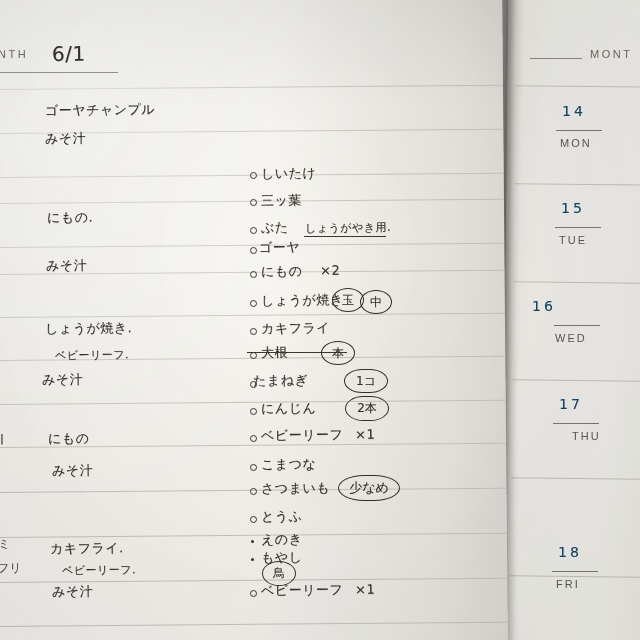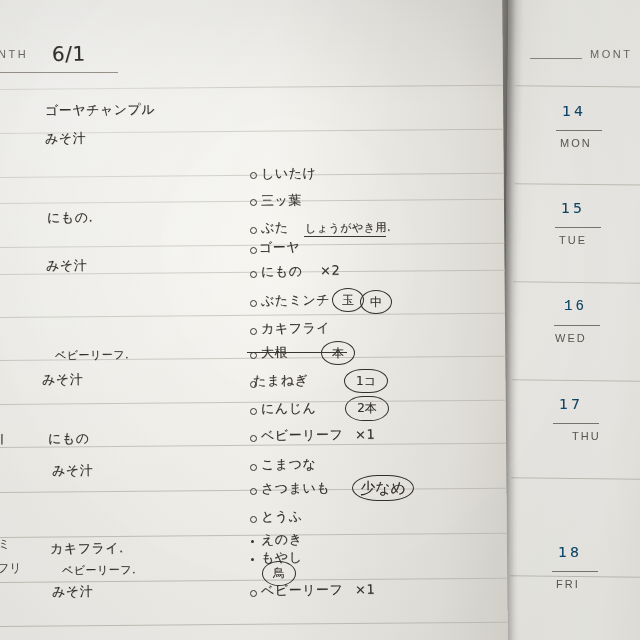--- a/index.html
+++ b/index.html
@@ -222,21 +222,21 @@
   <div class="printed" style="left:590px; top:48px;">MONT</div>
 
   <div class="daynum" style="left:562px; top:103px;">14</div>
   <div class="dayrule" style="left:556px; top:130px;"></div>
   <div class="dayname" style="left:560px; top:137px;">MON</div>
 
   <div class="daynum" style="left:561px; top:200px;">15</div>
   <div class="dayrule" style="left:555px; top:227px;"></div>
   <div class="dayname" style="left:559px; top:234px;">TUE</div>
 
-  <div class="daynum" style="left:564px; top:298px;font-family:Liberation Mono, monospace;">16</div>
+  <div class="daynum" style="left:532px; top:298px;">16</div>
   <div class="dayrule" style="left:554px; top:325px;"></div>
   <div class="dayname" style="left:555px; top:332px;">WED</div>
 
   <div class="daynum" style="left:559px; top:396px;">17</div>
   <div class="dayrule" style="left:553px; top:423px;"></div>
   <div class="dayname" style="left:556px; top:430px;margin-left:16px;">THU</div>
 
   <div class="daynum" style="left:558px; top:544px;">18</div>
   <div class="dayrule" style="left:552px; top:571px;"></div>
   <div class="dayname" style="left:556px; top:578px;">FRI</div>
@@ -263,20 +263,21 @@
   <div class="printed" style="left:-2px; top:48px;">NTH</div>
   <div class="hw xl" style="left:52px; top:42px; transform:rotate(-1deg);">6/1</div>
   <div class="printed-line" style="left:-2px; top:72px; width:120px; background:#9a968e;"></div>
 
   <div class="hw" style="left:45px; top:102px; transform:rotate(-0.8deg);">ゴーヤチャンプル</div>
   <div class="hw" style="left:45px; top:130px; transform:rotate(-0.8deg);">みそ汁</div>
 
   <div class="hw" style="left:47px; top:209px; transform:rotate(-0.6deg);">にもの.</div>
   <div class="hw" style="left:46px; top:257px; transform:rotate(-0.6deg);">みそ汁</div>
 
+  <div class="hw" style="left:45px; top:320px; transform:rotate(-0.6deg);">しょうが焼き.</div>
   <div class="hw sm" style="left:55px; top:348px; transform:rotate(-0.6deg);">ベビーリーフ.</div>
   <div class="hw" style="left:42px; top:371px; transform:rotate(-0.6deg);">みそ汁</div>
 
   <div class="hw" style="left:48px; top:430px; transform:rotate(-0.6deg);">にもの</div>
   <div class="hw" style="left:52px; top:462px; transform:rotate(-0.6deg);">みそ汁</div>
 
   <div class="hw" style="left:50px; top:540px; transform:rotate(-0.6deg);">カキフライ.</div>
   <div class="hw sm" style="left:62px; top:563px; transform:rotate(-0.6deg);">ベビーリーフ.</div>
   <div class="hw" style="left:52px; top:583px; transform:rotate(-0.6deg);">みそ汁</div>
 
@@ -296,21 +297,21 @@
   <div class="uline" style="left:304px; top:236px; width:82px;"></div>
 
   <div class="bullet" style="left:250px; top:247px;"></div>
   <div class="hw" style="left:259px; top:239px; transform:rotate(-0.8deg);">ゴーヤ</div>
 
   <div class="bullet" style="left:250px; top:271px;"></div>
   <div class="hw" style="left:261px; top:263px; transform:rotate(-0.8deg);">にもの</div>
   <div class="hw" style="left:320px; top:263px; transform:rotate(-0.8deg);">×2</div>
 
   <div class="bullet" style="left:250px; top:300px;"></div>
-  <div class="hw" style="left:261px; top:292px; transform:rotate(-0.8deg);">ぶたミンチ</div>
+  <div class="hw" style="left:261px; top:292px; transform:rotate(-0.8deg);">しょうが焼き</div>
   <div class="circled" style="left:332px; top:288px; width:22px; height:20px;">玉</div>
   <div class="circled" style="left:360px; top:290px; width:22px; height:20px;">中</div>
 
   <div class="bullet" style="left:250px; top:328px;"></div>
   <div class="hw" style="left:261px; top:320px; transform:rotate(-0.8deg);">カキフライ</div>
 
   <div class="bullet" style="left:250px; top:352px;"></div>
   <div class="hw" style="left:261px; top:344px; transform:rotate(-0.8deg);">大根</div>
   <div class="strike" style="left:247px; top:352px; width:100px;"></div>
   <div class="circled" style="left:321px; top:341px; width:24px; height:20px;">本</div>
@@ -325,21 +326,21 @@
 
   <div class="bullet" style="left:250px; top:435px;"></div>
   <div class="hw" style="left:261px; top:427px; transform:rotate(-0.8deg);">ベビーリーフ</div>
   <div class="hw" style="left:355px; top:427px; transform:rotate(-0.8deg);">×1</div>
 
   <div class="bullet" style="left:250px; top:464px;"></div>
   <div class="hw" style="left:261px; top:456px; transform:rotate(-0.8deg);">こまつな</div>
 
   <div class="bullet" style="left:250px; top:488px;"></div>
   <div class="hw" style="left:261px; top:480px; transform:rotate(-0.8deg);">さつまいも</div>
-  <div class="circled ellipse-wide" style="left:352px; top:475px; width:52px; height:22px; font-size:15px;">少なめ</div>
+  <div class="circled ellipse-wide" style="left:338px; top:475px; width:52px; height:22px; font-size:13px;">少なめ</div>
 
   <div class="bullet" style="left:250px; top:516px;"></div>
   <div class="hw" style="left:261px; top:508px; transform:rotate(-0.8deg);">とうふ</div>
 
   <div class="bullet dot" style="left:251px; top:540px;"></div>
   <div class="hw" style="left:261px; top:531px; transform:rotate(-0.8deg);">えのき</div>
 
   <div class="bullet dot" style="left:251px; top:558px;"></div>
   <div class="hw" style="left:261px; top:549px; transform:rotate(-0.8deg);">もやし</div>
 

